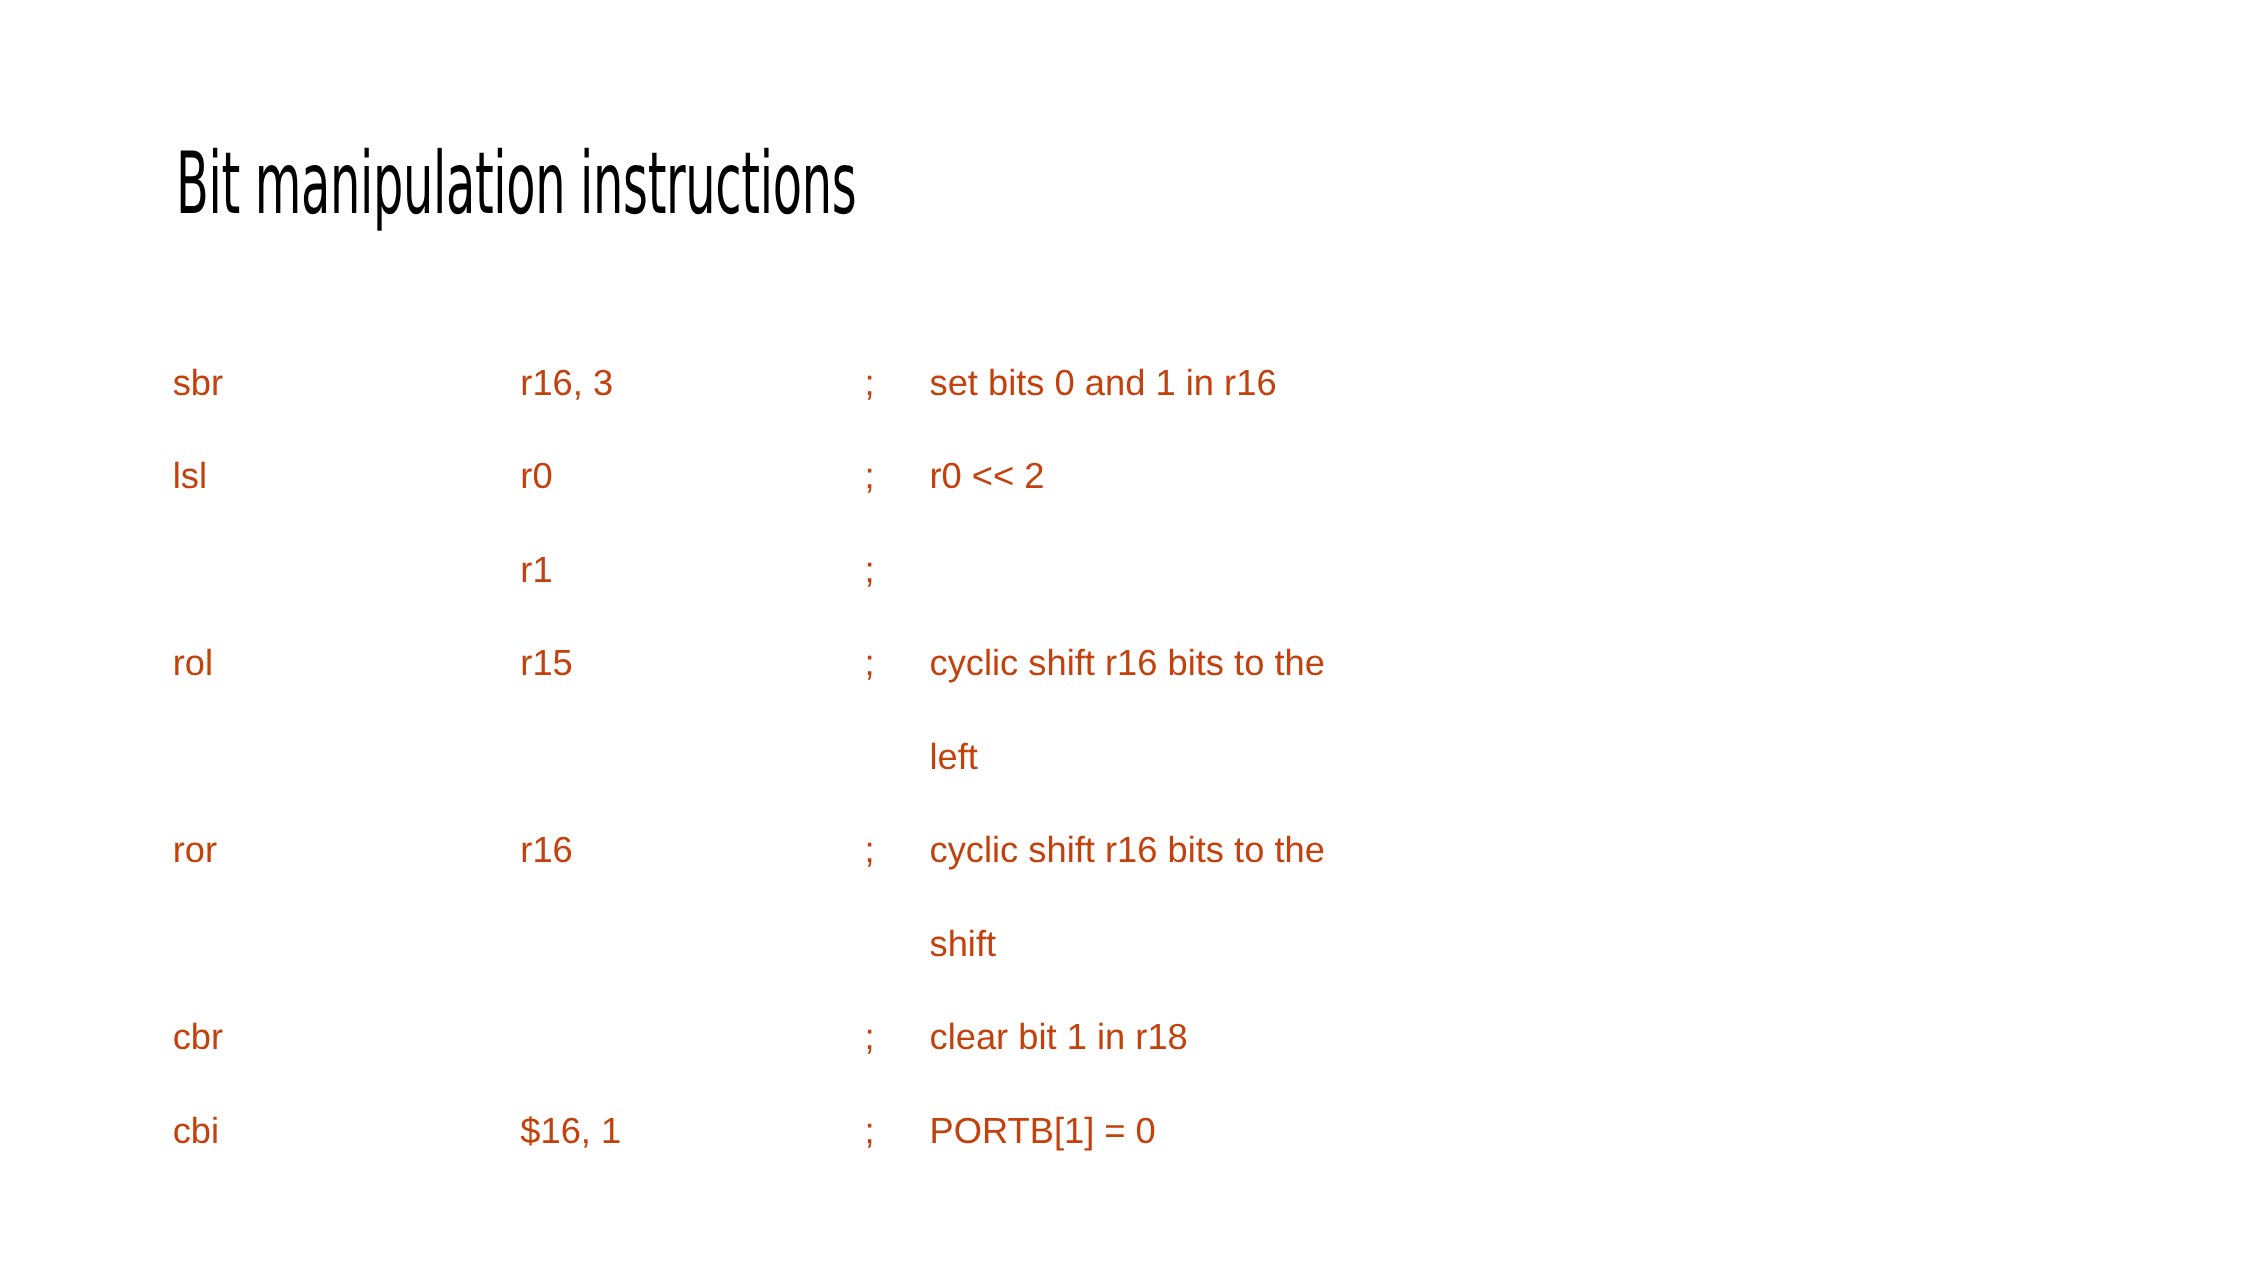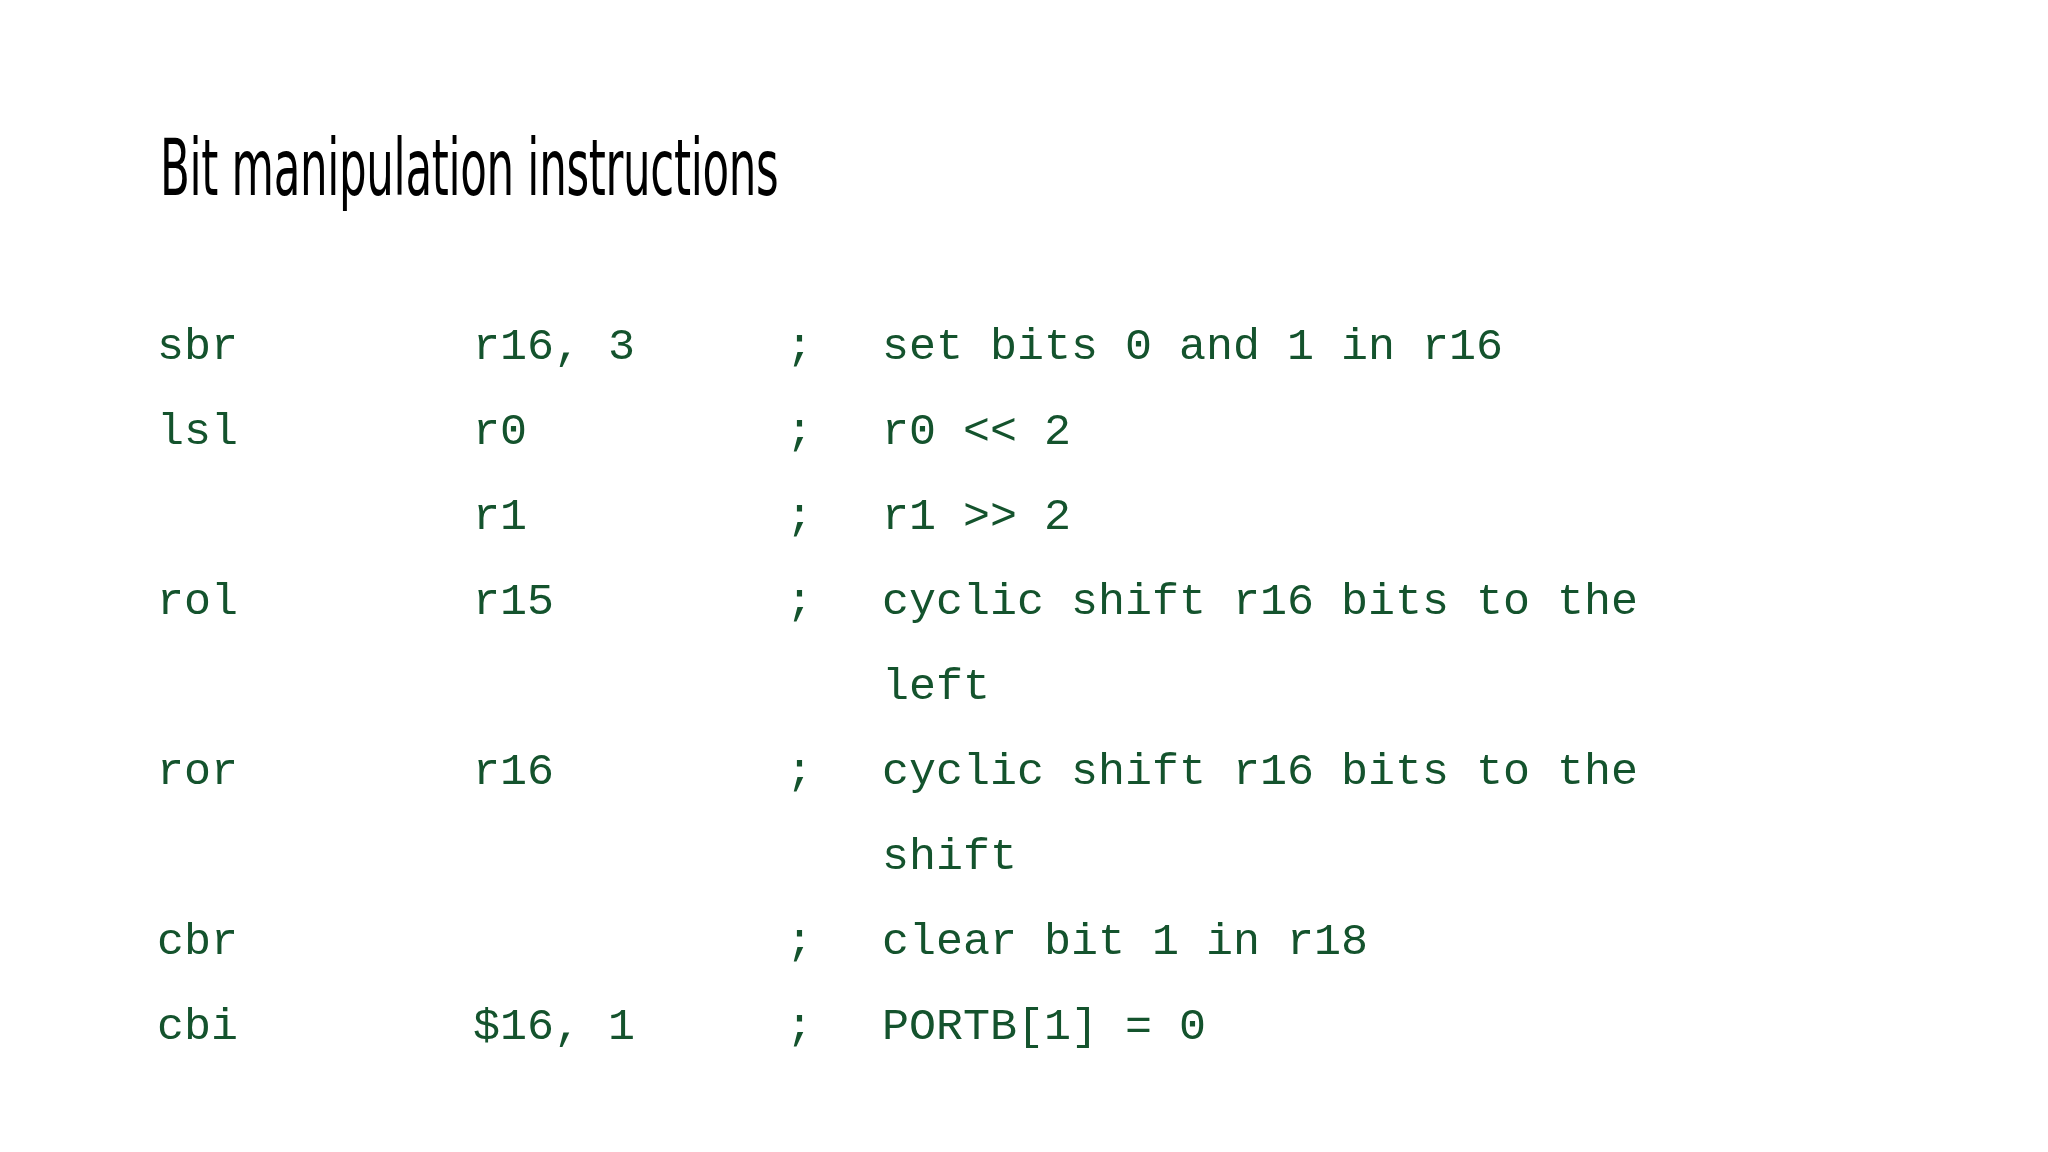--- a/index.html
+++ b/index.html
@@ -40,24 +40,24 @@
     transform: scaleX(0.62);
     transform-origin: left top;
   }
 
   
   .code-block {
     position: absolute;
     left: 157px;
     top: 305px;
     width: 1800px;
-    font-family: Liberation Mono, monospace;
-    font-size: 45px;
+    font-family: Liberation Sans, sans-serif;
+    font-size: 33px;
     line-height: 85px;
-    color: #14532d;
+    color: #c2410c;
     font-weight: 400;
   }
 
   .code-line {
     display: block;
     position: relative;
     height: 85px;
     white-space: nowrap;
   }
   .code-line.wrapped {
@@ -77,21 +77,21 @@
     width: 300px;
   }
   .col-semi {
     position: absolute;
     left: 629px;
     top: 0px;
     width: 50px;
   }
   .col-comment {
     position: absolute;
-    left: 725px;
+    left: 688px;
     top: 0px;
     width: 1120px;
     white-space: normal;
   }
   .comment-first {
     display: block;
   }
   .comment-cont {
     display: block;
   }
@@ -119,23 +119,20 @@
       <span class="col-operand">r0</span>
       <span class="col-semi">;</span>
       <span class="col-comment">
         <span class="comment-first">r0 &lt;&lt; 2</span>
       </span>
     </div>
 
     <div class="code-line">
       <span class="col-operand">r1</span>
       <span class="col-semi">;</span>
-      <span class="col-comment">
-        <span class="comment-first">r1 &gt;&gt; 2</span>
-      </span>
     </div>
 
     <div class="code-line wrapped">
       <span class="col-mnemonic">rol</span>
       <span class="col-operand">r15</span>
       <span class="col-semi">;</span>
       <span class="col-comment">
         <span class="comment-first">cyclic shift r16 bits to the</span>
         <span class="comment-cont">left</span>
       </span>

